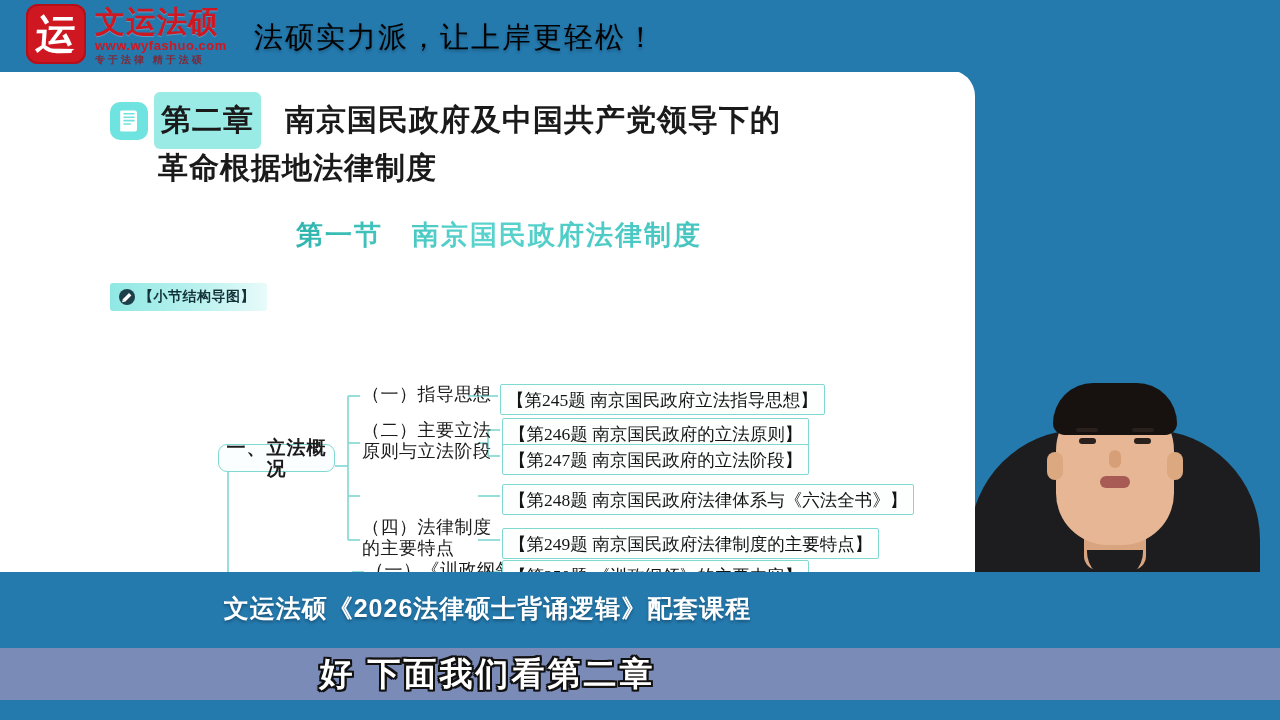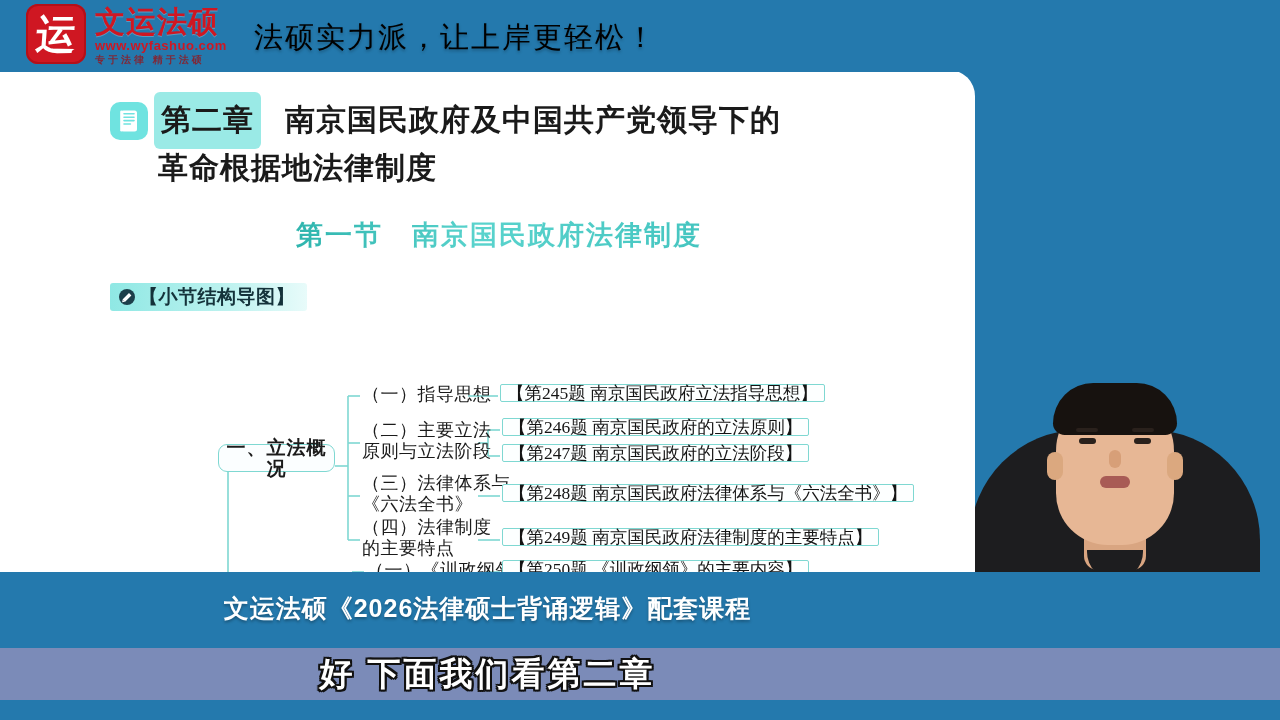--- a/index.html
+++ b/index.html
@@ -79,21 +79,21 @@
   }
 
   .mindmap-tag{
     position:absolute;left:110px;top:213px;height:28px;
     display:flex;align-items:center;padding:0 12px 0 8px;
     background:linear-gradient(90deg,#8fe8e4 0%,#bdf2ef 60%,#e8fbfa 100%);
     border-radius:3px;white-space:nowrap;
   }
   .tag-icon{width:18px;height:18px;margin-right:3px;flex:none;}
   .mindmap-tag .tag-text{
-    font-size:19px;font-weight:bold;color:#14323a;letter-spacing:.5px;
+    font-size:14px;font-weight:bold;color:#14323a;letter-spacing:.5px;
   }
 
   
   .map{position:absolute;left:0;top:248px;width:975px;height:257px;}
   .map svg{position:absolute;left:0;top:0;}
 
   .node{
     position:absolute;border:1.4px solid #7fd8d2;border-radius:9px;
     background:#fbfeff;box-sizing:border-box;
     display:flex;align-items:center;justify-content:center;text-align:center;
@@ -105,21 +105,21 @@
     position:absolute;
     font-family:"Liberation Serif","DejaVu Serif",serif;
     font-size:18px;color:#1b1b1b;line-height:1.18;white-space:pre-line;
     letter-spacing:.5px;
   }
   .qbox{
     position:absolute;border:1.4px solid #7fd8d2;border-radius:2px;
     background:#fdffff;box-sizing:border-box;
     display:flex;align-items:center;padding:0 6px;
     font-family:"Liberation Serif","DejaVu Serif",serif;
-    font-size:17.5px;color:#141414;white-space:nowrap;height:18px;
+    font-size:17.5px;color:#141414;white-space:nowrap;height:31px;
   }
 
   
   .presenter{
     position:absolute;right:0;bottom:0;width:330px;height:640px;z-index:3;
     overflow:hidden;
   }
   .p-bg{position:absolute;inset:0;background:#2479ad;}
   .p-body{
     position:absolute;left:50%;bottom:-10px;transform:translateX(-50%);
@@ -284,22 +284,20 @@
       </g>
     </svg>
 
     <div class="node lvl2" style="left:218px;top:126px;width:117px;height:28px;">
       <span>一、立法概况</span>
     </div>
 
     <div class="leaf" style="left:362px;top:66px;">（一）指导思想</div>
     <div class="leaf" style="left:362px;top:102px;">（二）主要立法
 原则与立法阶段</div>
-    <div class="leaf" style="left:362px;top:155px;">（三）法律体系与
-《六法全书》</div>
     <div class="leaf" style="left:362px;top:199px;">（四）法律制度
 的主要特点</div>
 
     <div class="leaf" style="left:366px;top:242px;">（一）《训政纲领》</div>
 
     <div class="qbox" style="left:500px;top:66px;">【第245题 南京国民政府立法指导思想】</div>
     <div class="qbox" style="left:502px;top:100px;">【第246题 南京国民政府的立法原则】</div>
     <div class="qbox" style="left:502px;top:126px;">【第247题 南京国民政府的立法阶段】</div>
     <div class="qbox" style="left:502px;top:166px;">【第248题 南京国民政府法律体系与《六法全书》】</div>
     <div class="qbox" style="left:502px;top:210px;">【第249题 南京国民政府法律制度的主要特点】</div>

